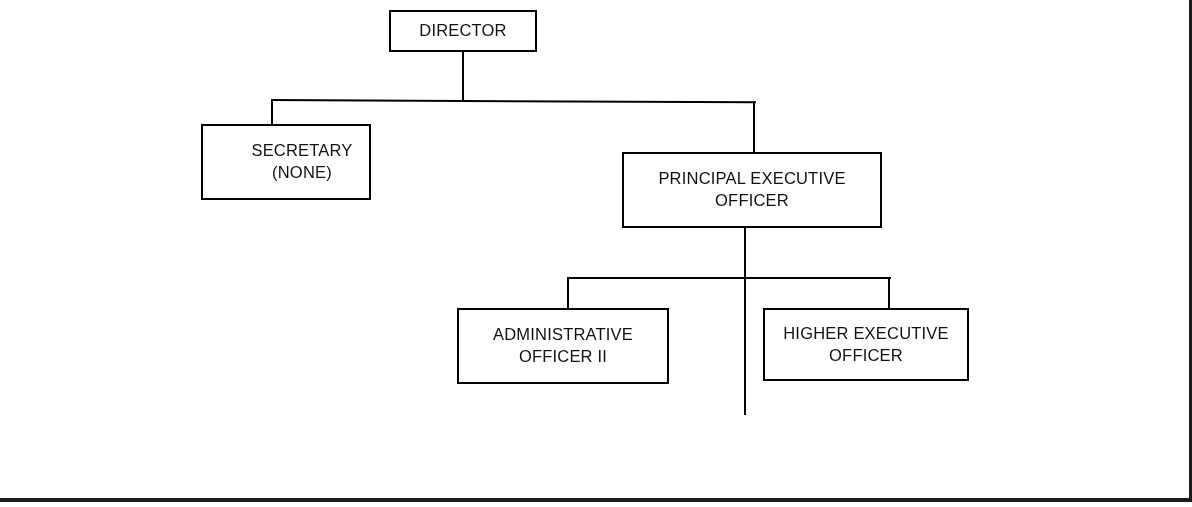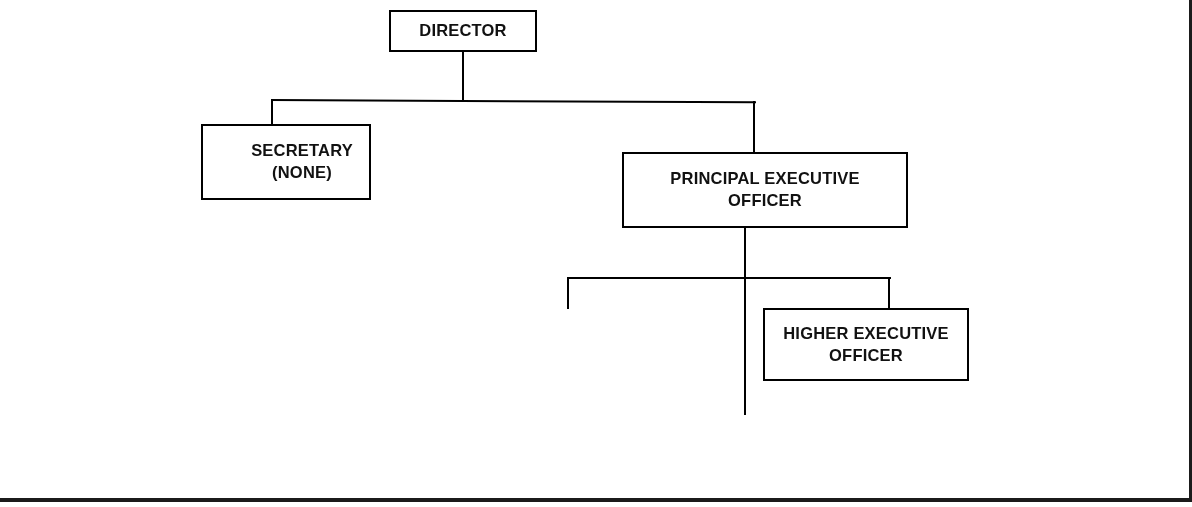--- a/index.html
+++ b/index.html
@@ -47,21 +47,20 @@
     z-index: 3;
   }
   .org-box-label {
     font-size: 16.5px;
     line-height: 1.32;
     color: #111111;
     text-align: center;
     letter-spacing: 0.2px;
     white-space: pre-line;
     padding: 0 6px;
-    font-weight: bold;
   }
   
   .conn {
     position: absolute;
     background: #000000;
     z-index: 1;
   }
   .conn-v { width: 2px; }
   .conn-h { height: 2px; }
 </style>
@@ -88,25 +87,29 @@
 
   <div class="org-box" style="left:389px; top:10px; width:148px; height:42px;">
     <span class="org-box-label">DIRECTOR</span>
   </div>
 
   <div class="org-box" style="left:201px; top:124px; width:170px; height:76px;padding-left:32px;">
     <span class="org-box-label">SECRETARY
 (NONE)</span>
   </div>
 
-  <div class="org-box" style="left:622px; top:152px; width:286px; height:76px;">
+  <div class="org-box" style="left:622px; top:152px; width:260px; height:76px;">
     <span class="org-box-label">PRINCIPAL EXECUTIVE
 OFFICER</span>
   </div>
 
+  <div class="org-box" style="left:457px; top:308px; width:212px; height:76px;">
+    <span class="org-box-label">ADMINISTRATIVE
+OFFICER II</span>
+  </div>
 
   <div class="org-box" style="left:763px; top:308px; width:206px; height:73px;">
     <span class="org-box-label">HIGHER EXECUTIVE
 OFFICER</span>
   </div>
 
 
   <div class="frame-right"></div>
   <div class="frame-bottom"></div>
 

